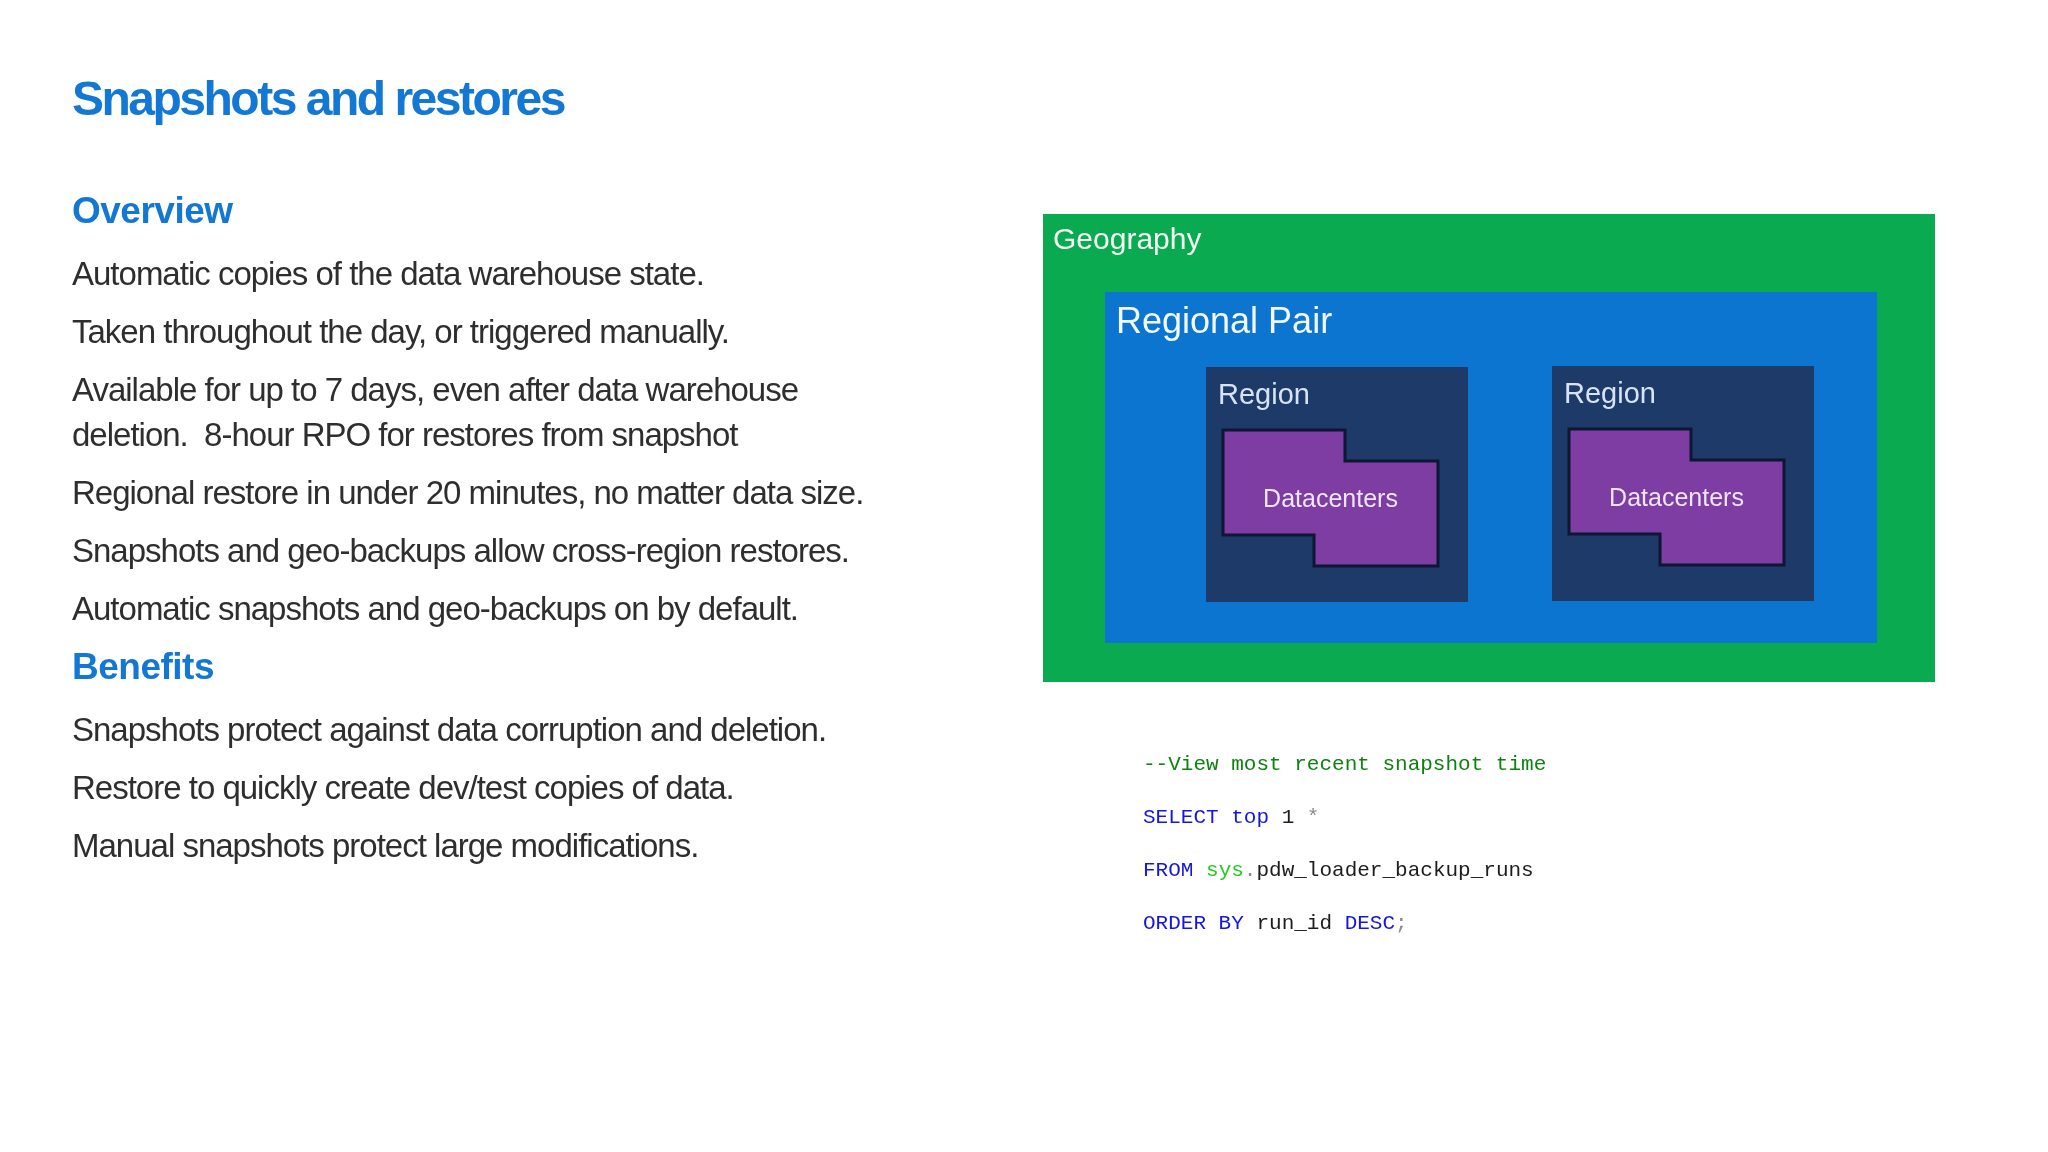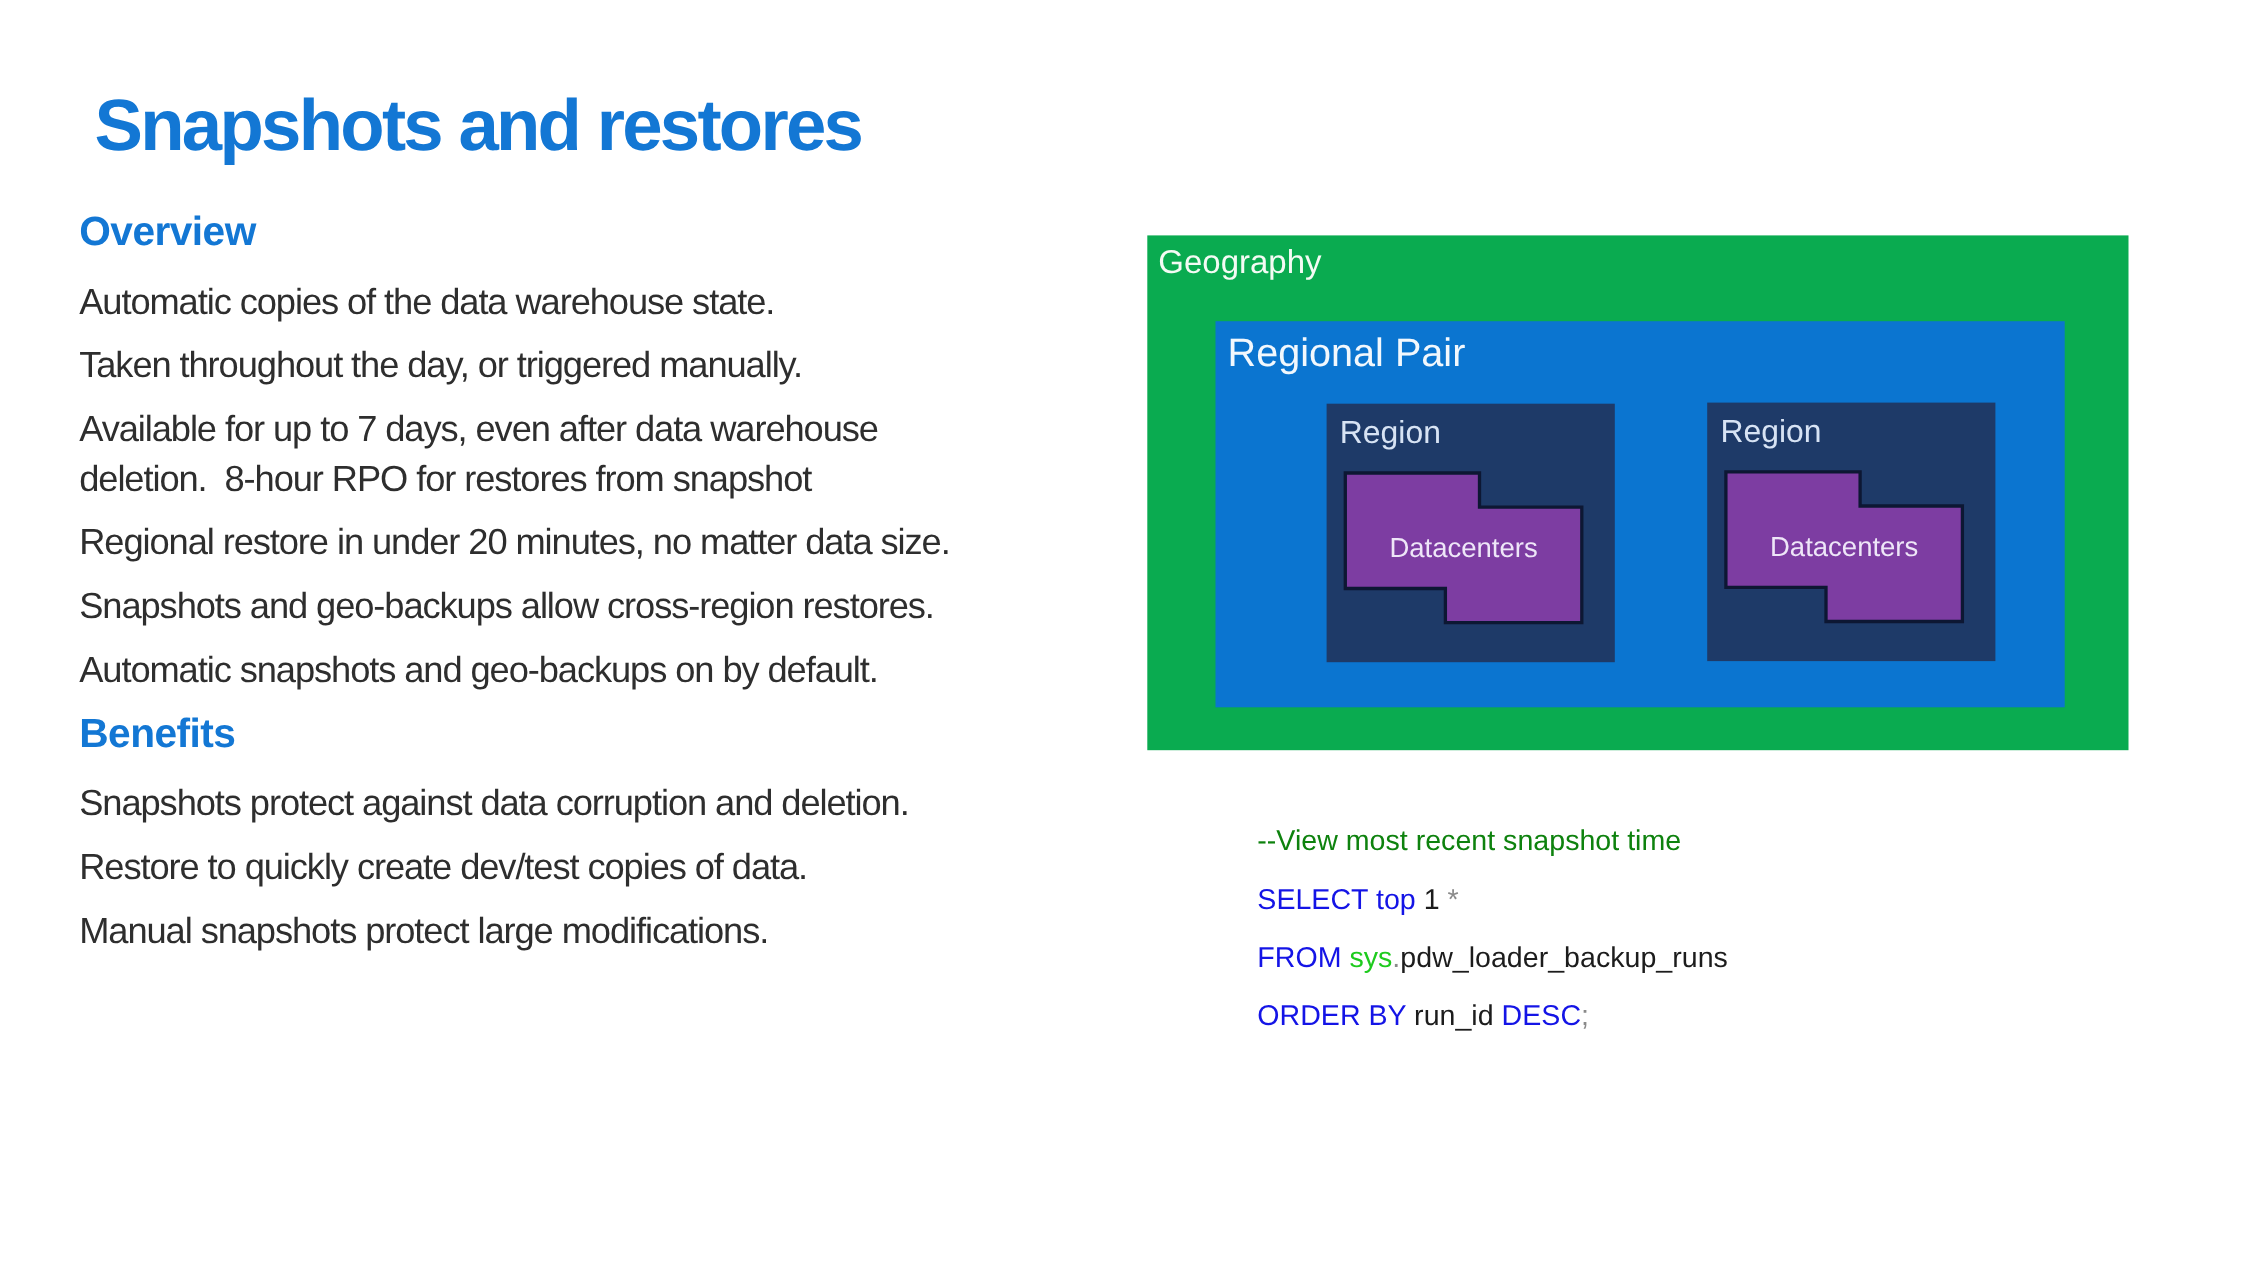--- a/index.html
+++ b/index.html
@@ -4,22 +4,22 @@
 <style>
   html,body{margin:0;padding:0;background:#ffffff;}
   .slide{
     position:relative;
     width:2048px;height:1152px;
     background:#ffffff;
     overflow:hidden;
     font-family:"Liberation Sans", sans-serif;
   }
   .slide-title{
-    position:absolute;left:70px;top:57px;margin:16px;
-    font-size:66px;line-height:80px;font-weight:bold;
+    position:absolute;left:70px;top:57px;margin:2px;
+    font-size:48px;line-height:80px;font-weight:bold;
     letter-spacing:-2.5px;color:#1377d4;
   }
   .content-col{
     position:absolute;left:72px;top:189px;width:1000px;
   }
   .section-heading{
     margin:0 0 18px 0;
     font-size:37px;line-height:44px;font-weight:bold;
     letter-spacing:-0.5px;color:#1377d4;
   }
@@ -59,22 +59,22 @@
   }
   .dc-svg{position:absolute;left:0;top:0;width:262px;height:235px;}
   .dc-label{
     position:absolute;left:17px;top:63px;width:215px;height:136px;
     display:flex;align-items:center;justify-content:center;
     font-size:25px;font-weight:400;color:#eee6f8;
   }
   
   .sql-code{
     position:absolute;left:1143px;top:738px;margin:0;
-    font-family:Liberation Sans, sans-serif;
-    font-size:26px;line-height:53px;
+    font-family:Liberation Mono, monospace;
+    font-size:21px;line-height:53px;
   }
   .code-line{white-space:pre;}
 </style>
 </head>
 <body>
 
 <div class="slide">
 
   <h1 class="slide-title" style="color: rgb(19, 119, 212);">Snapshots and restores</h1>
 

